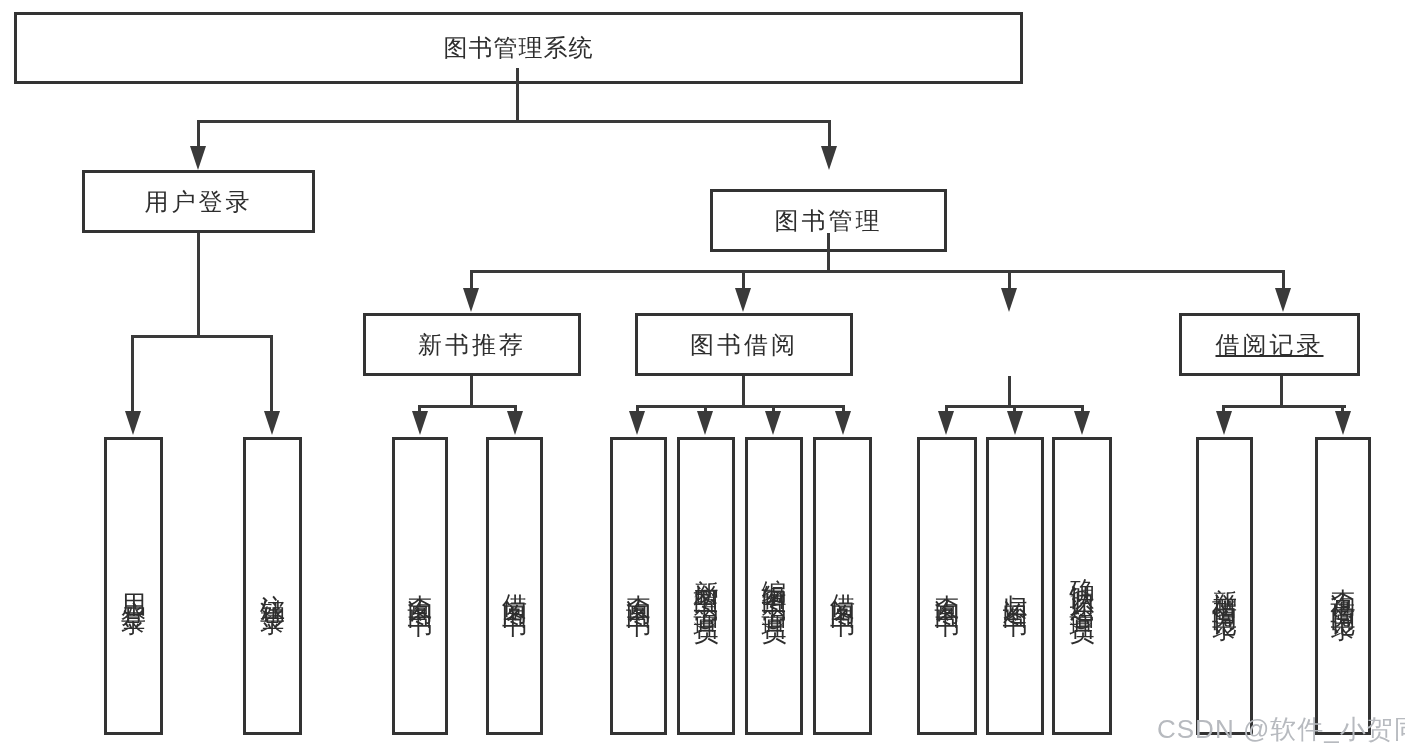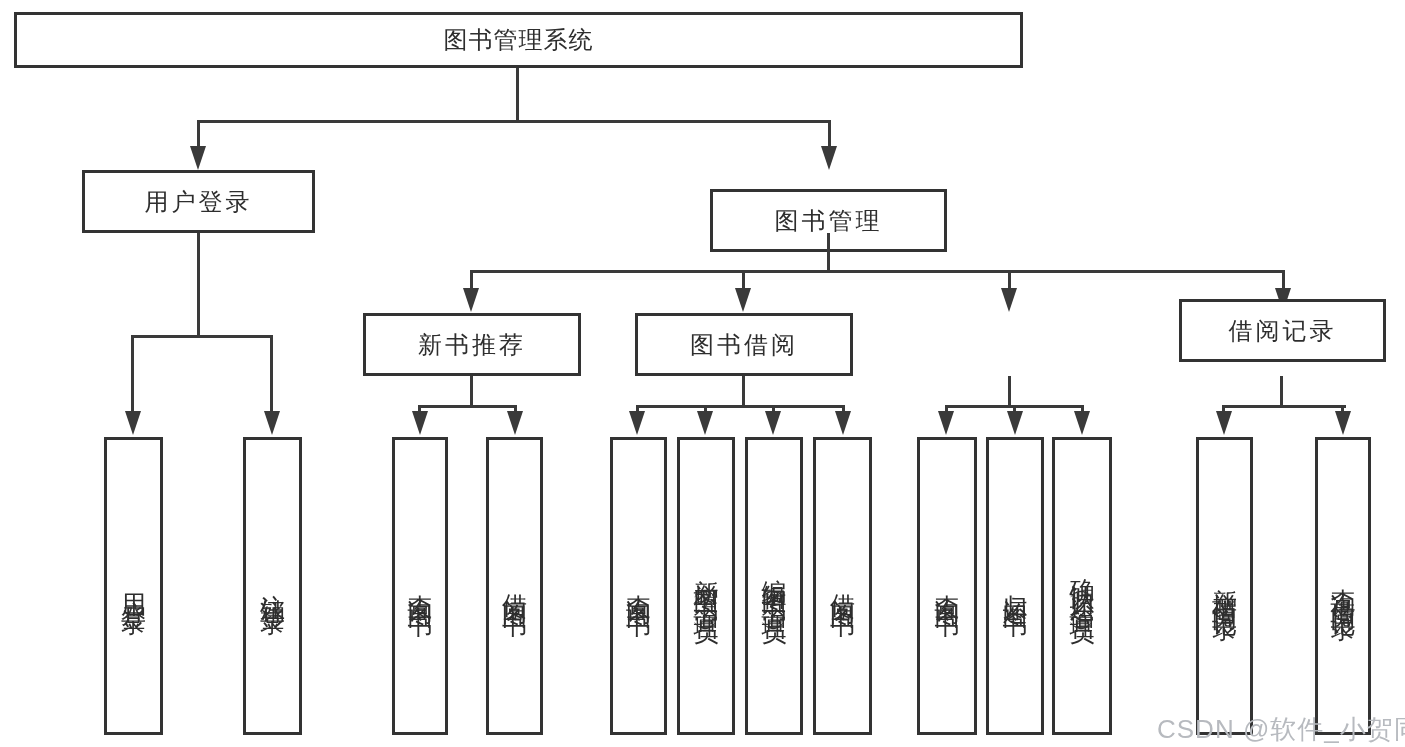--- a/index.html
+++ b/index.html
@@ -29,21 +29,21 @@
     align-items: center;
     justify-content: center;
     font-size: 24px;
     letter-spacing: 3px;
     color: var(--ink);
     height: 63px;
     white-space: nowrap;
   }
   .box.root {
     letter-spacing: 1px;
-    height: 56px;
+    height: 72px;
   }
   .vbox {
     position: absolute;
     top: 437px;
     height: 298px;
     border: 3px solid var(--border);
     background: #fff;
     writing-mode: vertical-rl;
     text-orientation: mixed;
     display: flex;
@@ -108,21 +108,21 @@
   <div class="arrow" style="left:463px; top:288px;"></div>
   <div class="vline" style="left:742px; top:270px; height:20px;"></div>
   <div class="arrow" style="left:735px; top:288px;"></div>
   <div class="vline" style="left:1008px; top:270px; height:20px;"></div>
   <div class="arrow" style="left:1001px; top:288px;"></div>
   <div class="vline" style="left:1282px; top:270px; height:20px;"></div>
   <div class="arrow" style="left:1275px; top:288px;"></div>
 
   <div class="box" style="left:363px; top:313px; width:218px;">新书推荐</div>
   <div class="box" style="left:635px; top:313px; width:218px;">图书借阅</div>
-  <div class="box" style="left:1179px; top:299px; width:207px;">借阅记录</div>
+  <div class="box" style="left:1179px; top:313px; width:181px;text-decoration:underline;">借阅记录</div>
 
   <div class="vline" style="left:470px; top:376px; height:29px;"></div>
   <div class="hline" style="left:418px; top:405px; width:99px;"></div>
   <div class="vline" style="left:418px; top:405px; height:8px;"></div>
   <div class="arrow" style="left:412px; top:411px;"></div>
   <div class="vline" style="left:514px; top:405px; height:8px;"></div>
   <div class="arrow" style="left:507px; top:411px;"></div>
 
   <div class="vline" style="left:742px; top:376px; height:29px;"></div>
   <div class="hline" style="left:636px; top:405px; width:209px;"></div>

